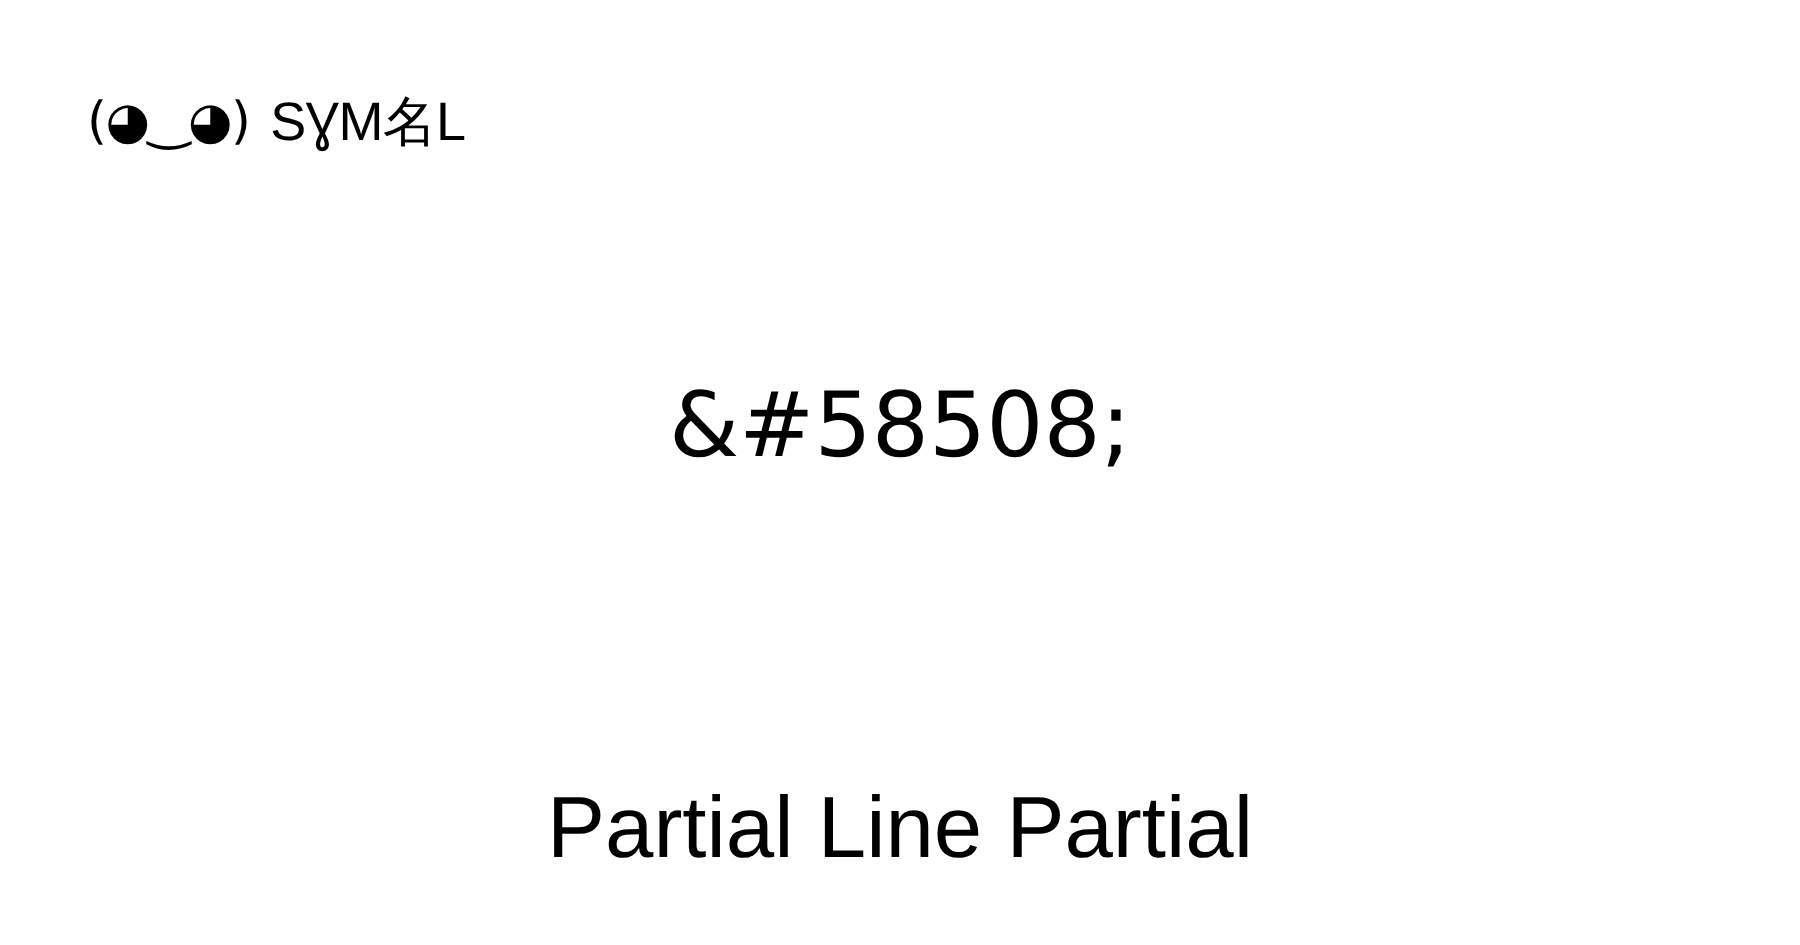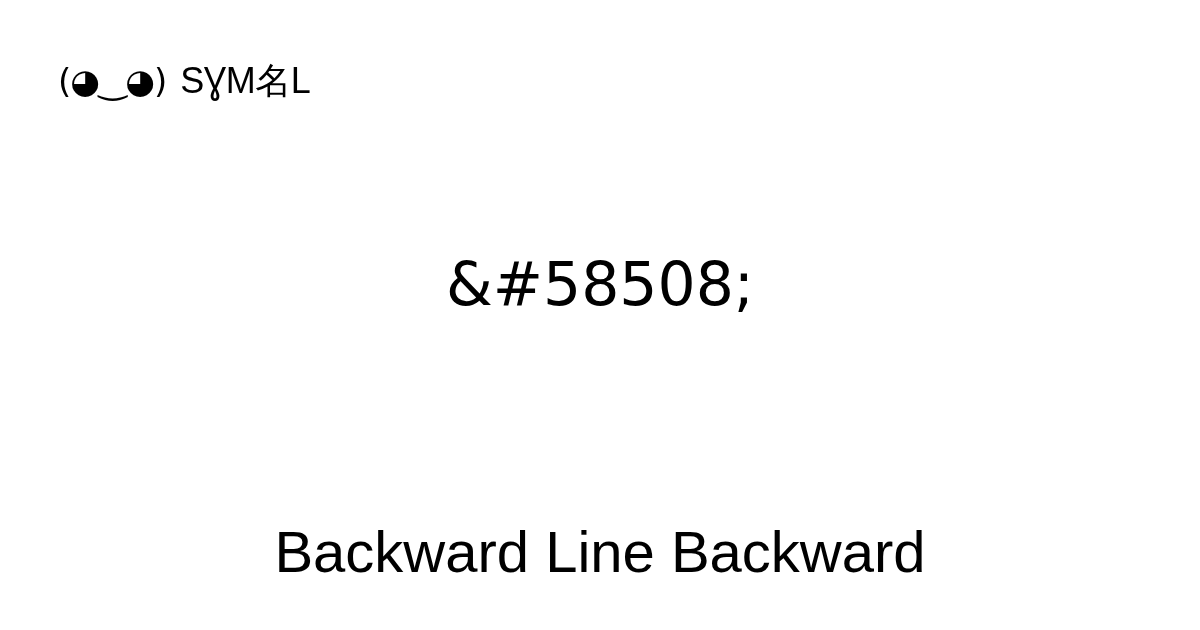--- a/index.html
+++ b/index.html
@@ -64,13 +64,13 @@
 </head>
 <body>
 
 <div class="logo">
   <span class="face">(◕‿◕)</span>
   <span class="brand">SƔM名L</span>
 </div>
 
 <div class="symbol">&amp;#58508;</div>
 
-<div class="title">Backward Line Backward</div>
+<div class="title">Partial Line Partial</div>
 
 </body></html>

